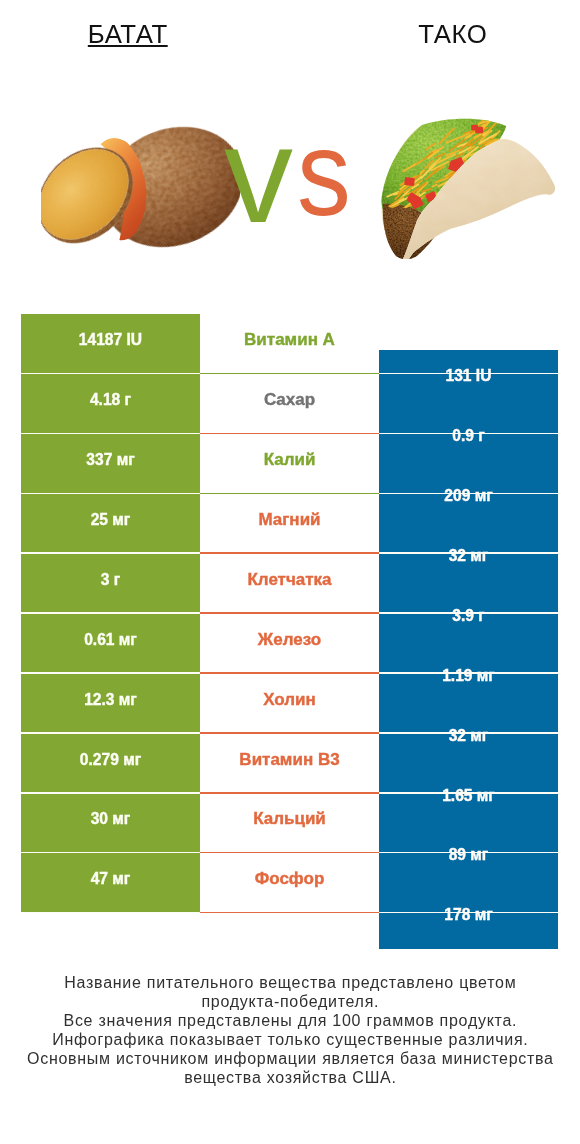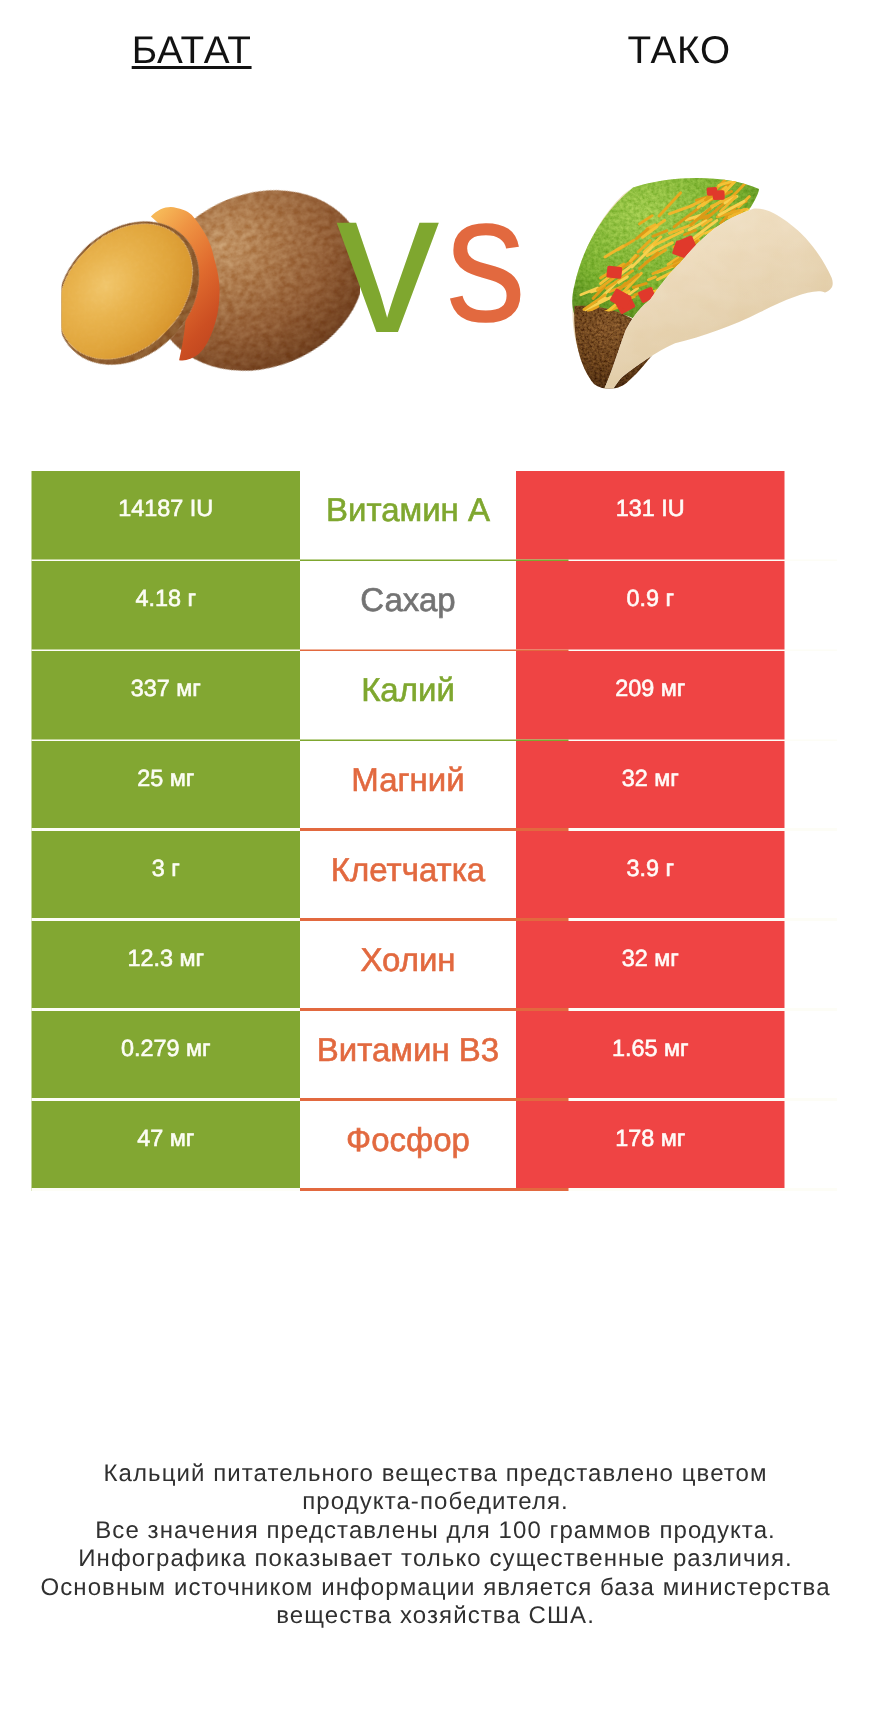--- a/index.html
+++ b/index.html
@@ -26,26 +26,26 @@
   .vs{position:absolute;left:0;top:0;width:580px;height:300px;}
   .vs span{position:absolute;font-weight:400;line-height:1;display:block;
     white-space:nowrap;font-size:138px;}
   .vs .v{color:#7FA72F;left:224px;top:104.5px;}
   .vs .s{color:#E2693F;left:296.5px;top:112px;transform:scale(0.78,0.88);transform-origin:0 0;}
 
   
   .tbl{position:absolute;left:21px;top:314px;width:537px;}
   .row{position:relative;height:59.94px;display:flex;}
   .cell{display:flex;align-items:center;justify-content:center;
-    height:100%;box-sizing:border-box;font-weight:400;
+    height:100%;box-sizing:border-box;font-weight:700;
     padding-bottom:8px;
     -webkit-text-stroke:0.4px currentColor;}
   .cell.l{width:179px;color:#fcfdf4;font-size:15.6px;background:#82A732;}
-  .cell.m{width:144px;background:#ffffff;font-size:22px;}
-  .cell.r{width:179px;color:#fffbf8;font-size:15.6px;background:#ef4444;}
+  .cell.m{width:179px;background:#ffffff;font-size:17px;}
+  .cell.r{width:179px;color:#fffbf8;font-size:15.6px;background:#0369a1;margin-top:36px;}
   .sep{position:absolute;left:0;right:0;bottom:0;height:1.3px;background:#fdfdf6;}
   .sepmid{position:absolute;left:179px;width:179px;bottom:0;height:1.3px;}
 
   
   .note{position:absolute;left:0;top:973px;width:580px;text-align:center;
     font-size:16px;line-height:19px;color:#303030;font-weight:400;
     letter-spacing:0.72px;text-indent:0.72px;}
   .note div{white-space:nowrap;}
 </style>
 </head>
@@ -322,44 +322,58 @@
         <div class="sepmid" style="background: rgb(226, 105, 63);"></div>
       </div>
       <div class="row">
         <div class="cell l">3 г</div>
         <div class="cell m" style="color: rgb(226, 105, 63); text-align: right;">Клетчатка</div>
         <div class="cell r">3.9 г</div>
         <div class="sep"></div>
         <div class="sepmid" style="background: rgb(226, 105, 63);"></div>
       </div>
       <div class="row">
+        <div class="cell l">0.61 мг</div>
+        <div class="cell m" style="color: rgb(226, 105, 63);">Железо</div>
+        <div class="cell r">1.19 мг</div>
+        <div class="sep"></div>
+        <div class="sepmid" style="background: rgb(226, 105, 63);"></div>
+      </div>
+      <div class="row">
         <div class="cell l">12.3 мг</div>
         <div class="cell m" style="color: rgb(226, 105, 63); border-radius: 24px;">Холин</div>
         <div class="cell r">32 мг</div>
         <div class="sep"></div>
         <div class="sepmid" style="background: rgb(226, 105, 63);"></div>
       </div>
       <div class="row">
         <div class="cell l">0.279 мг</div>
         <div class="cell m" style="color: rgb(226, 105, 63);">Витамин В3</div>
         <div class="cell r">1.65 мг</div>
         <div class="sep"></div>
         <div class="sepmid" style="background: rgb(226, 105, 63);"></div>
       </div>
       <div class="row">
+        <div class="cell l">30 мг</div>
+        <div class="cell m" style="color: rgb(226, 105, 63);">Кальций</div>
+        <div class="cell r">89 мг</div>
+        <div class="sep"></div>
+        <div class="sepmid" style="background: rgb(226, 105, 63);"></div>
+      </div>
+      <div class="row">
         <div class="cell l">47 мг</div>
         <div class="cell m" style="color: rgb(226, 105, 63);">Фосфор</div>
         <div class="cell r">178 мг</div>
         <div class="sep"></div>
         <div class="sepmid" style="background: rgb(226, 105, 63);"></div>
       </div>
     </div>
 
   <div class="note">
-      <div>Кальций питательного вещества представлено цветом</div>
+      <div>Название питательного вещества представлено цветом</div>
       <div>продукта-победителя.</div>
       <div>Все значения представлены для 100 граммов продукта.</div>
       <div>Инфографика показывает только существенные различия.</div>
       <div>Основным источником информации является база министерства</div>
       <div>вещества хозяйства США.</div>
     </div>
 
 </div>
 
 </body></html>

